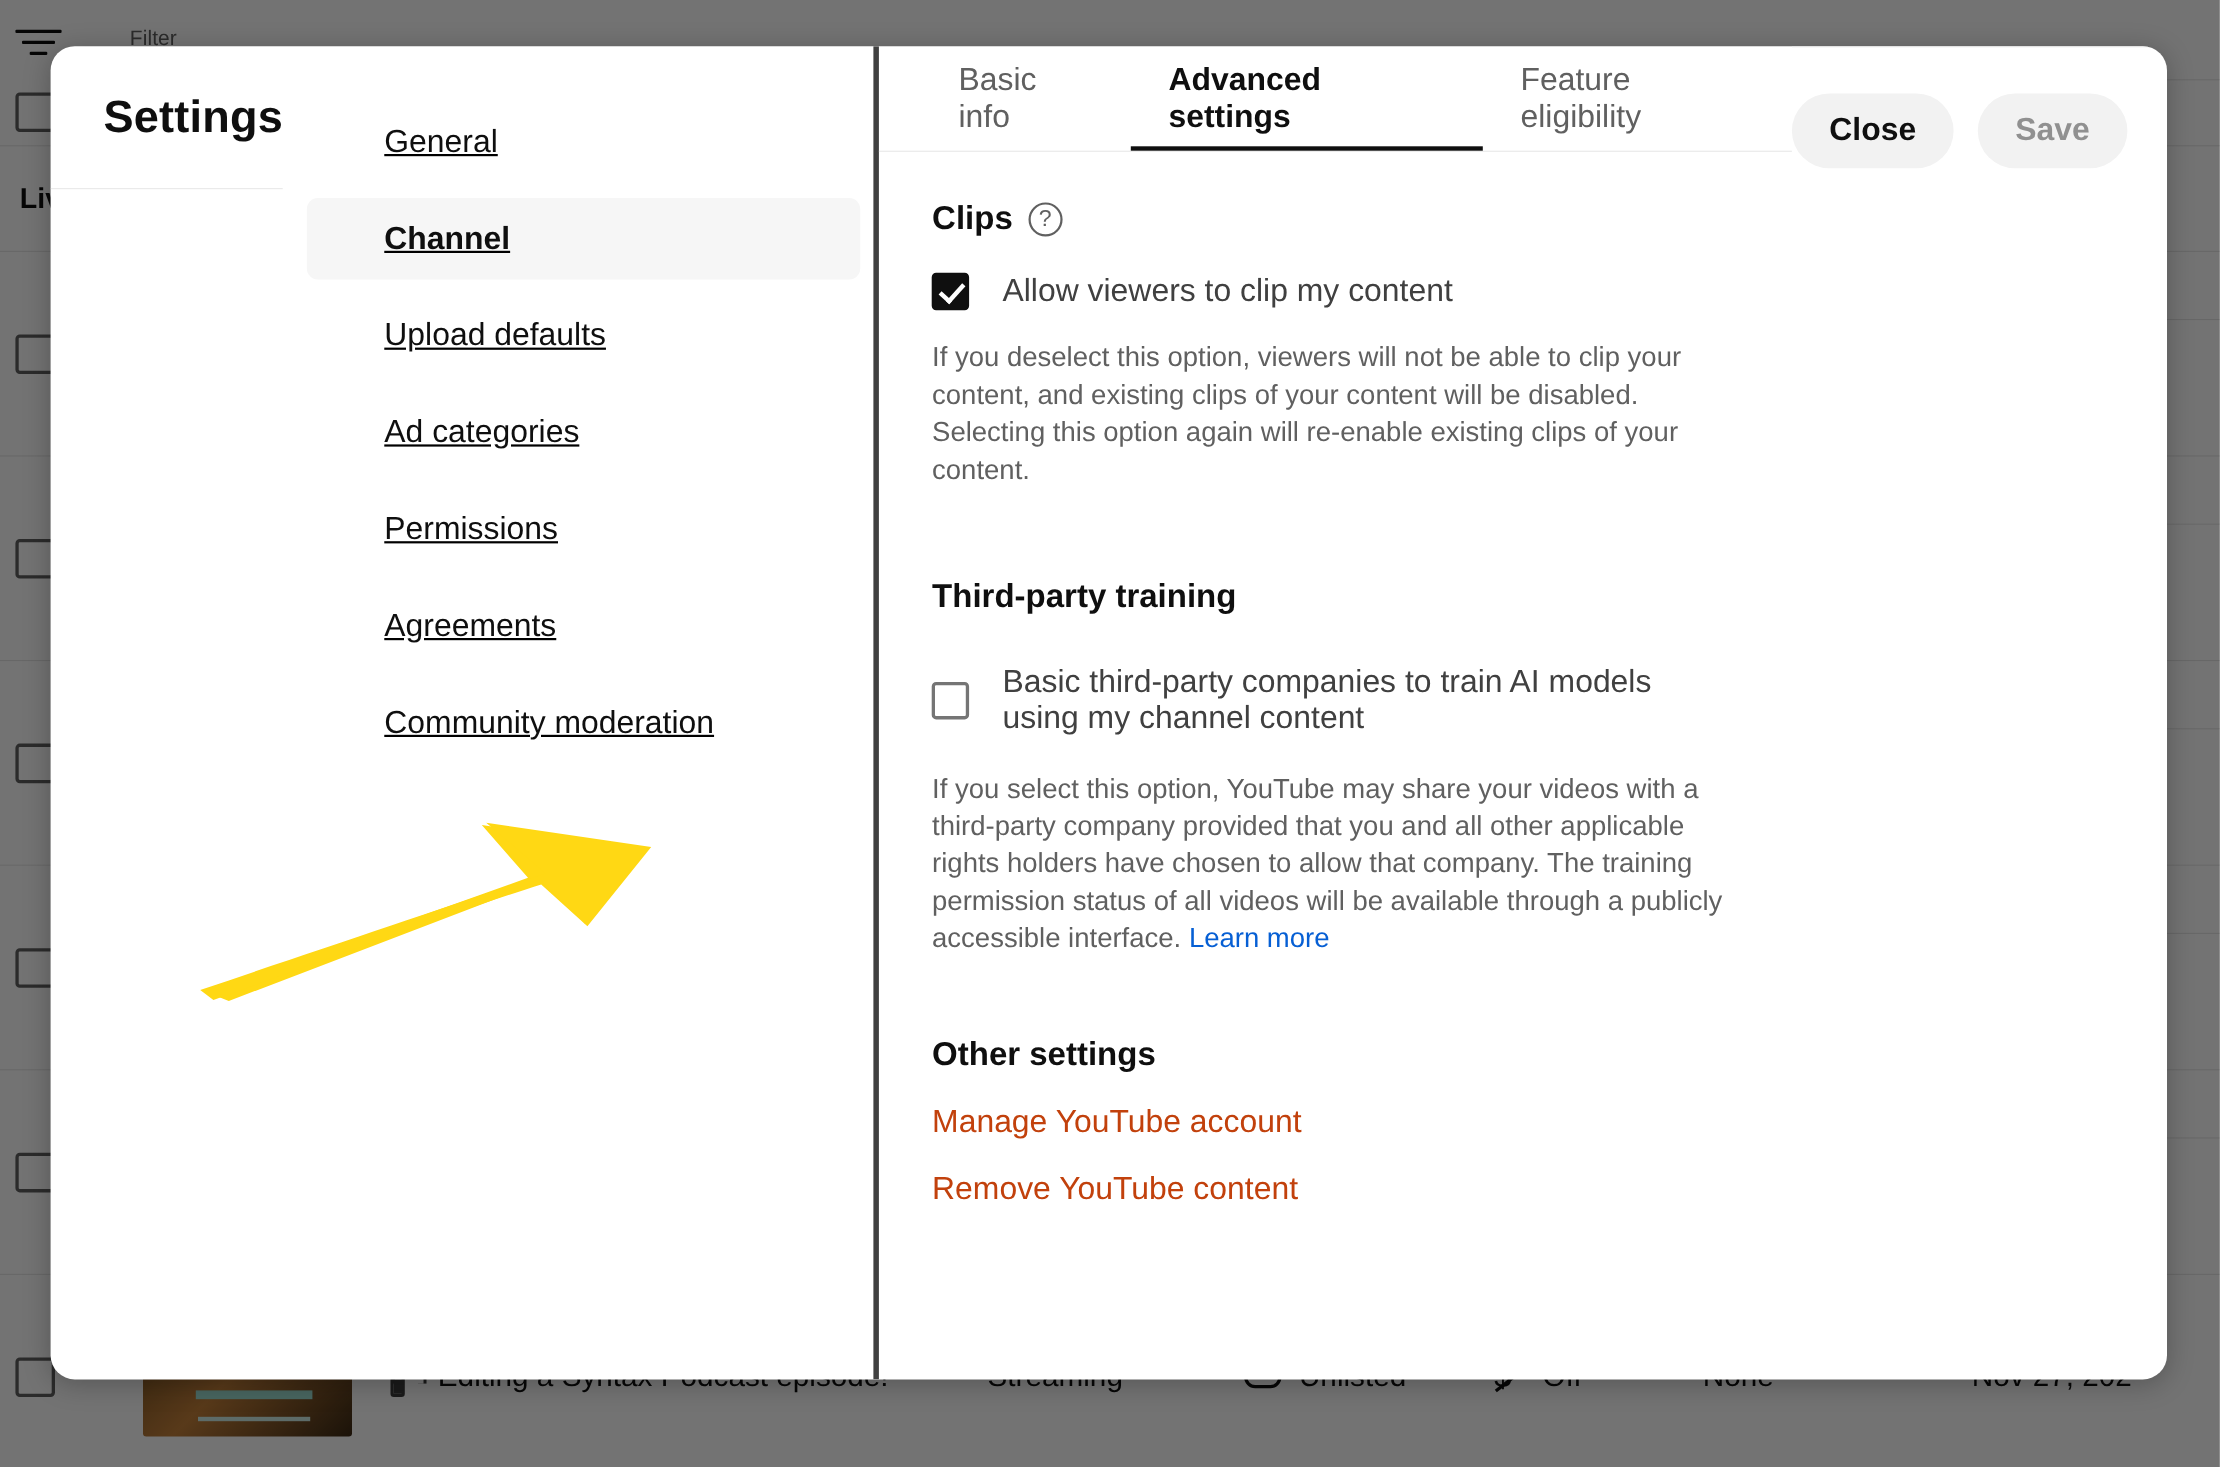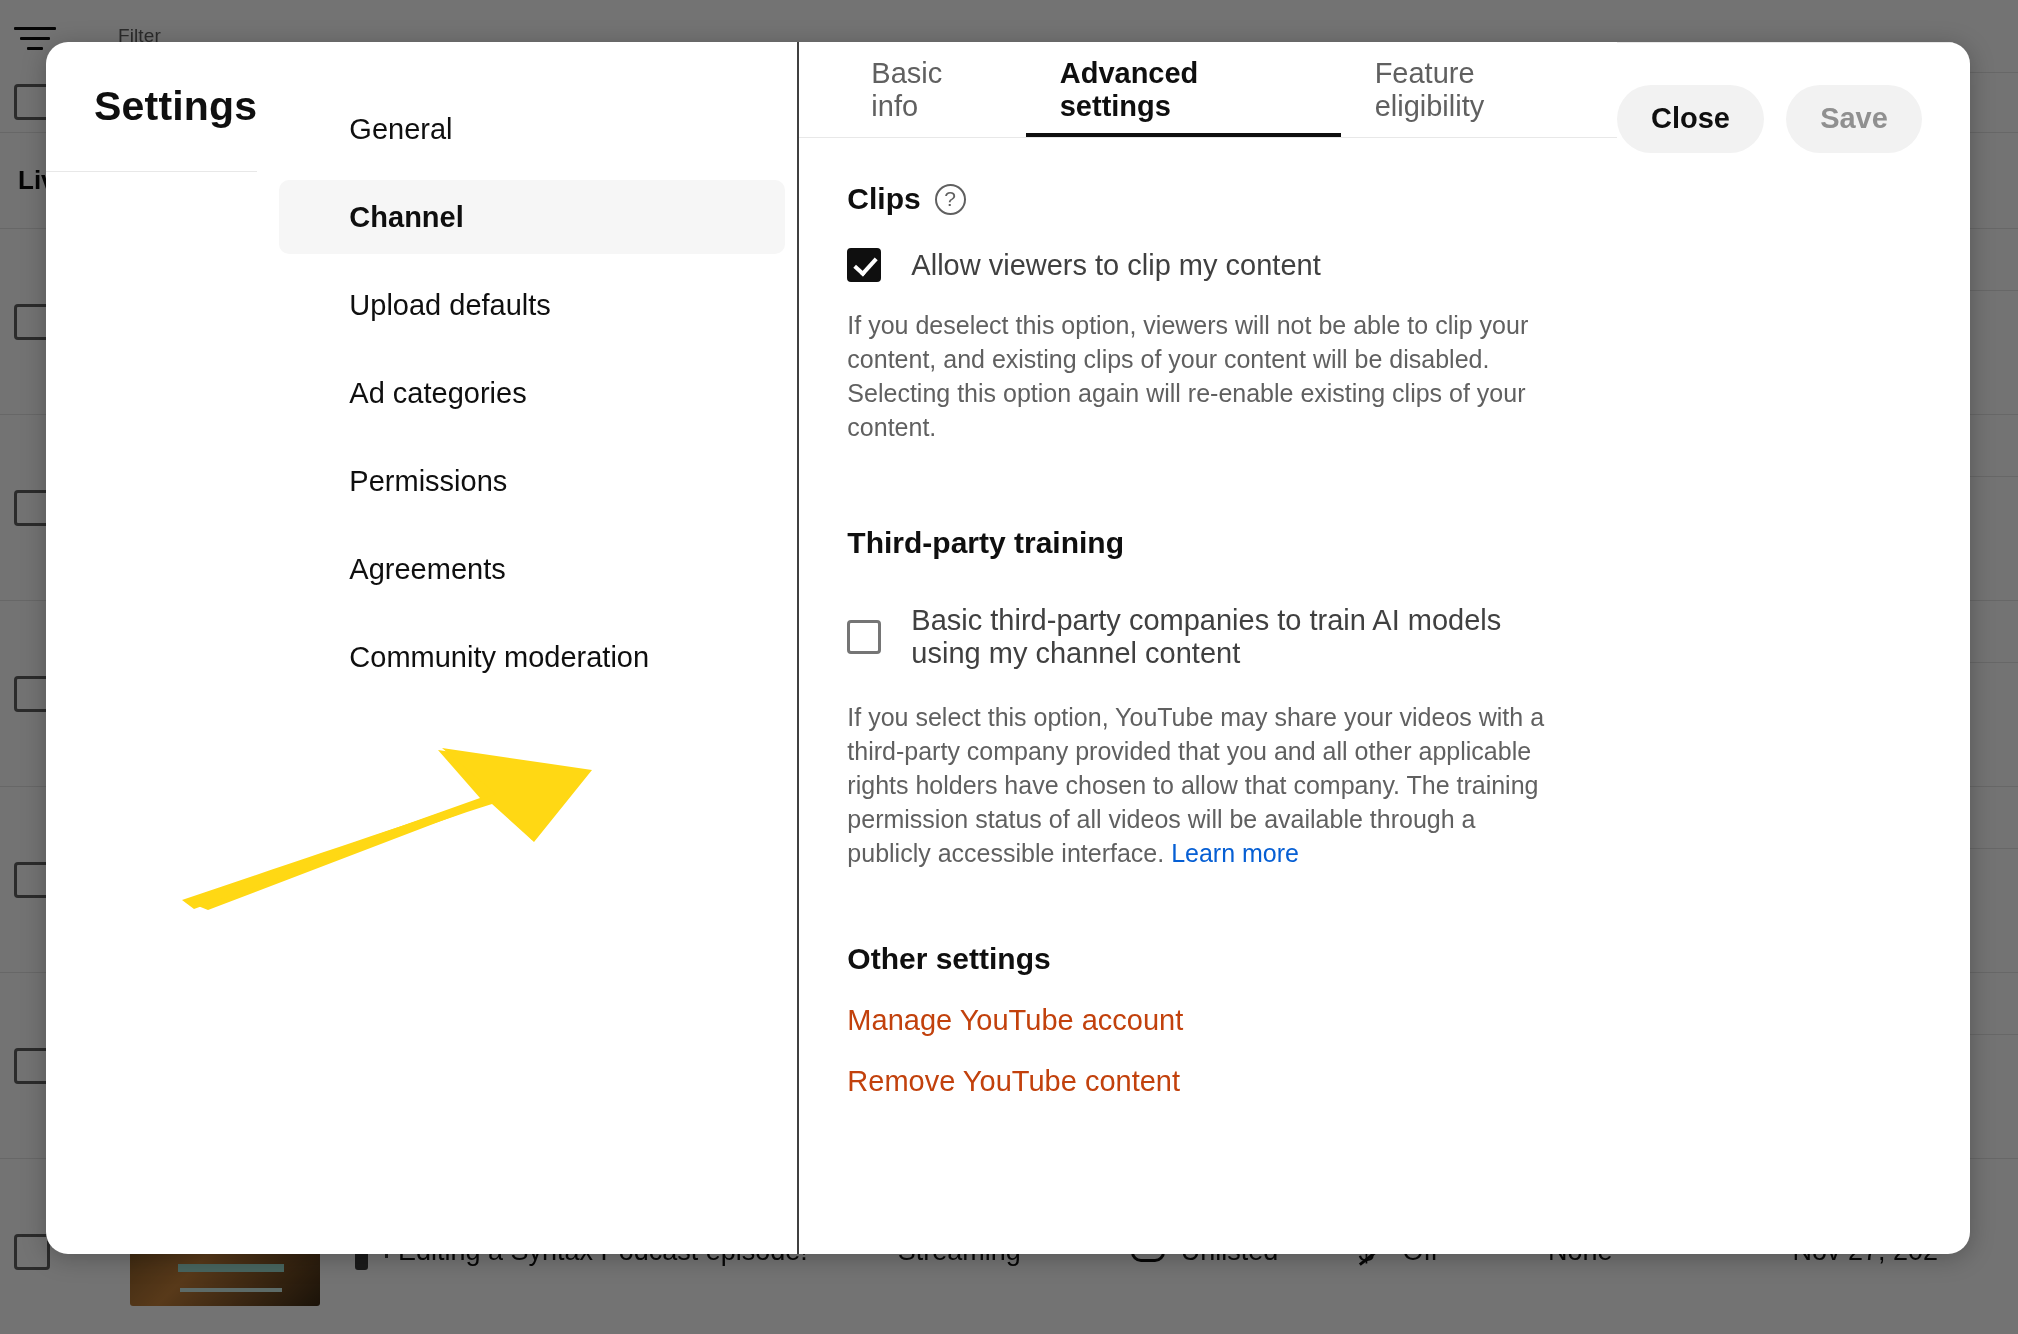--- a/index.html
+++ b/index.html
@@ -215,22 +215,23 @@
   .dialog-body {
     flex: 1 1 auto;
     display: flex;
     min-height: 0;
   }
 
   
   .dialog-sidebar {
     width: 542px;
     flex: 0 0 auto;
-    border-right: 2px solid #404040;
+    border-right: 5px solid #404040;
     padding-top: 36px;
+    text-decoration: underline;
   }
   .nav-item {
     height: 74px;
     display: flex;
     align-items: center;
     padding-left: 70px;
     font-size: 29px;
     color: #0f0f0f;
     margin: 14px 12px 14px 22px;
     border-radius: 10px;
@@ -372,21 +373,21 @@
     width: fit-content;
   }
 
   .dialog-footer {
     height: 152px;
     flex: 0 0 auto;
     border-top: 1px solid #e8e8e8;
     display: flex;
     align-items: center;
     justify-content: flex-end;
-    padding-right: 48px;
+    padding-right: 36px;
     gap: 22px;
   }
 
   .btn {
     height: 68px;
     min-width: 136px;
     border-radius: 34px;
     border: none;
     background: #f2f2f2;
     font-size: 29px;

